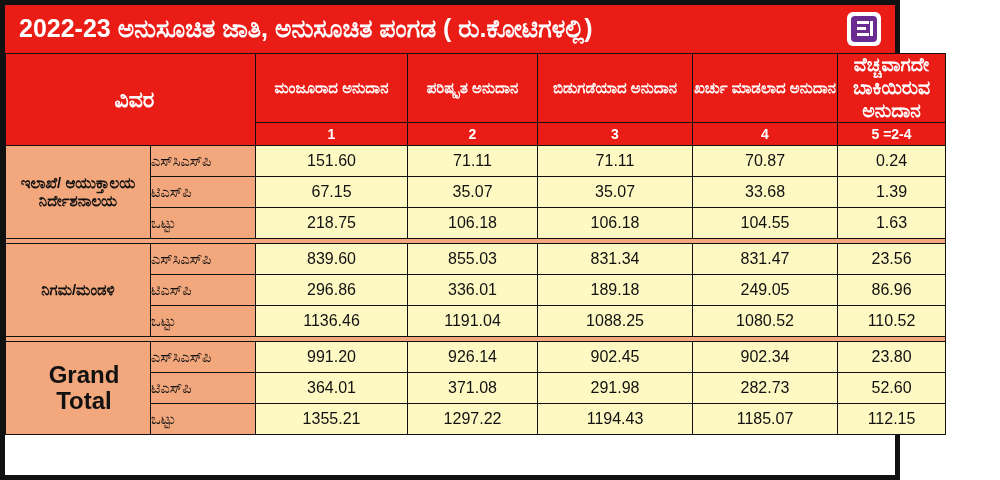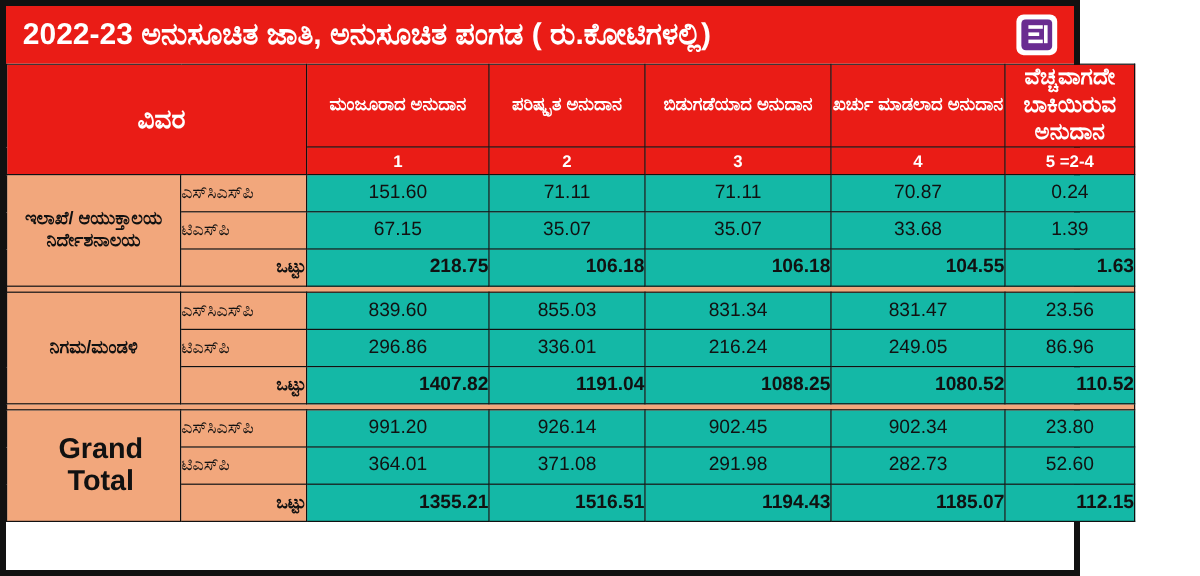--- a/index.html
+++ b/index.html
@@ -106,29 +106,28 @@
   }
   .sub {
     background: #f2a77c;
     font-size: 14.5px;
     color: #111111;
     text-align: left;
     padding: 4px 0 4px 8px;
     height: 30px;
   }
   .val {
-    background: #14b8a6;
+    background: #fef9c3;
     font-size: 16px;
     color: #111111;
     text-align: center;
     height: 30px;
   }
   .tot .sub, .tot .val {
-    font-weight: bold;
-    text-align: right;
+    font-weight: normal;
   }
   .sep td {
     background: #f2a77c;
     height: 4px;
     border-top: 3px solid #111111;
     border-bottom: none;
     padding: 0;
   }
 </style>
 </head>
@@ -213,27 +212,27 @@
         <td class="val">839.60</td>
         <td class="val">855.03</td>
         <td class="val">831.34</td>
         <td class="val">831.47</td>
         <td class="val">23.56</td>
       </tr>
       <tr>
         <td class="sub">ಟಿಎಸ್‌ಪಿ</td>
         <td class="val">296.86</td>
         <td class="val">336.01</td>
-        <td class="val">216.24</td>
+        <td class="val">189.18</td>
         <td class="val">249.05</td>
         <td class="val">86.96</td>
       </tr>
       <tr class="tot">
         <td class="sub">ಒಟ್ಟು</td>
-        <td class="val">1407.82</td>
+        <td class="val">1136.46</td>
         <td class="val">1191.04</td>
         <td class="val">1088.25</td>
         <td class="val">1080.52</td>
         <td class="val">110.52</td>
       </tr>
       <tr class="sep">
         <td colspan="7"></td>
       </tr>
 
       <tr>
@@ -249,21 +248,21 @@
         <td class="sub">ಟಿಎಸ್‌ಪಿ</td>
         <td class="val">364.01</td>
         <td class="val">371.08</td>
         <td class="val">291.98</td>
         <td class="val">282.73</td>
         <td class="val">52.60</td>
       </tr>
       <tr class="tot">
         <td class="sub">ಒಟ್ಟು</td>
         <td class="val">1355.21</td>
-        <td class="val">1516.51</td>
+        <td class="val">1297.22</td>
         <td class="val">1194.43</td>
         <td class="val">1185.07</td>
         <td class="val">112.15</td>
       </tr>
     </tbody>
   </table>
 
 </div>
 
 </body></html>

